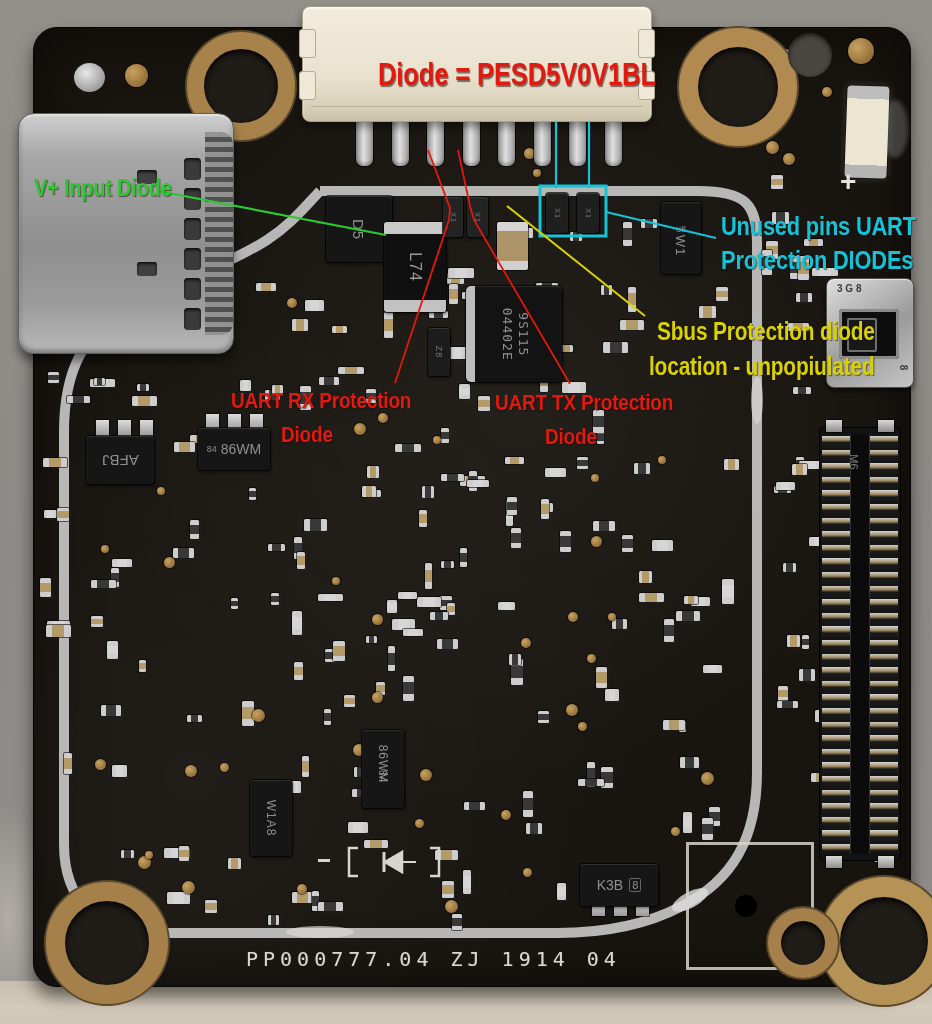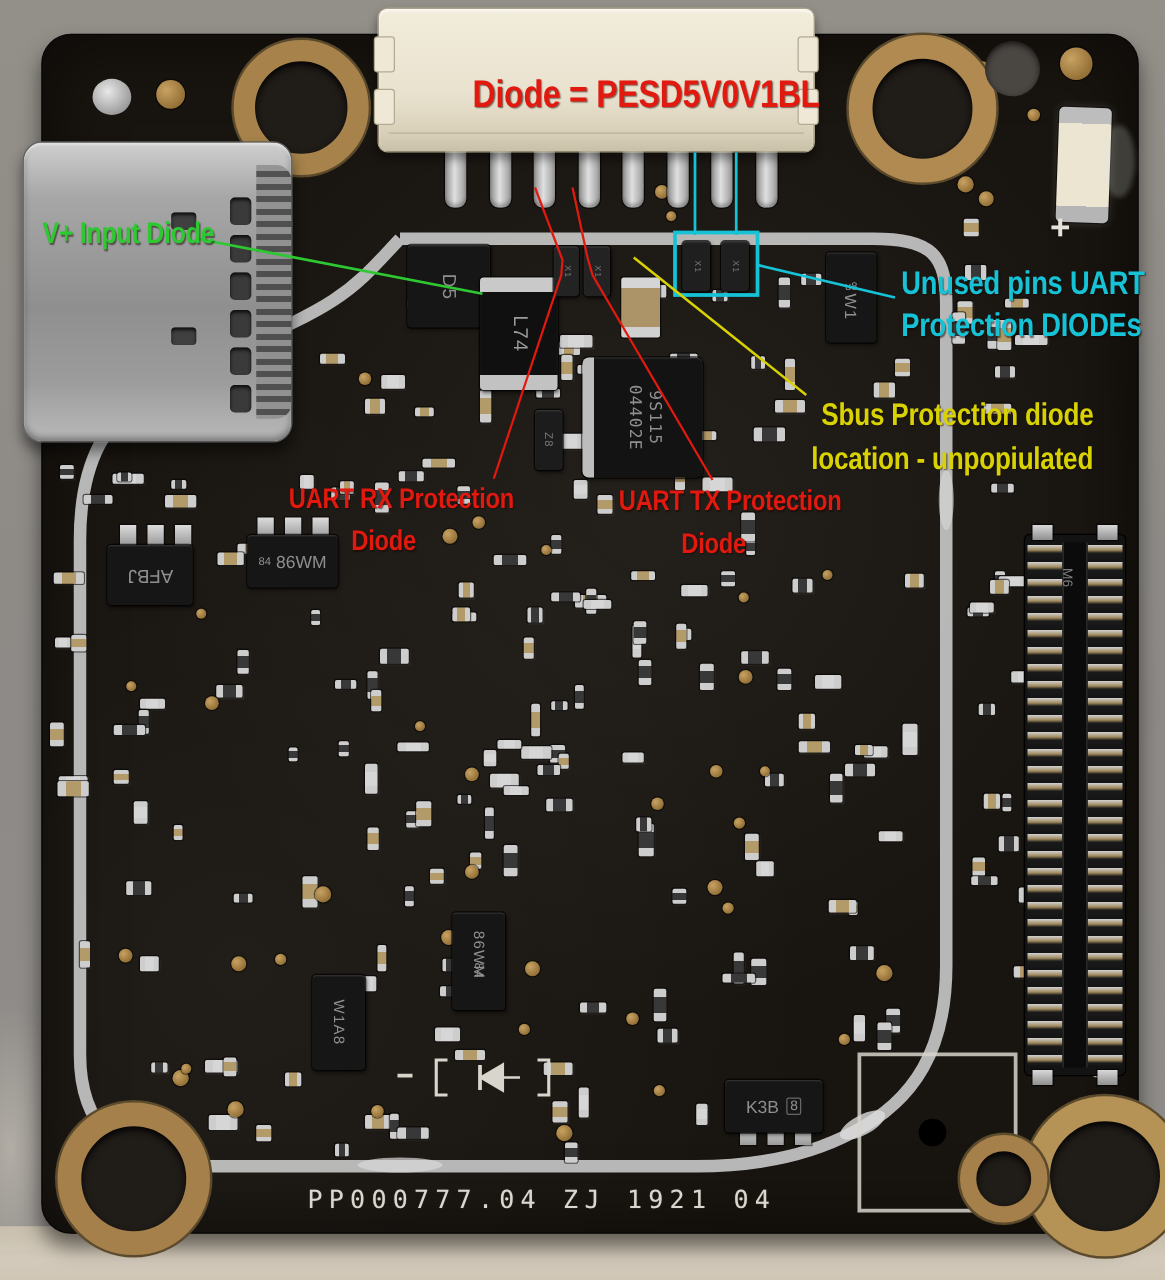--- a/index.html
+++ b/index.html
@@ -510,25 +510,32 @@
     <div class="m6-col" style="left:2px;"></div>
     <div class="m6-col" style="right:2px;"></div>
     <div id="m6-center"></div>
     <div class="m6-tab" style="left:6px;top:-8px;"></div>
     <div class="m6-tab" style="right:6px;top:-8px;"></div>
     <div class="m6-tab" style="left:6px;bottom:-8px;"></div>
     <div class="m6-tab" style="right:6px;bottom:-8px;"></div>
     <div id="m6-label">M6</div>
   </div>
 
+  <div id="switch">
+    <div id="switch-marks">3 G 8</div>
+    <div id="switch-window">
+      <div id="switch-knob"></div>
+    </div>
+    <div id="switch-mark2">8</div>
+  </div>
 
   <div id="led"></div>
   <div id="glue"></div>
 
-  <div id="silk-id">PP000777.04 ZJ 1921 04</div>
+  <div id="silk-id">PP000777.04 ZJ 1914 04</div>
   <div id="silk-plus">+</div>
   <div id="silk-rect"></div>
 
   <svg id="annot-svg" class="layer" viewBox="0 0 932 1024">
 
     <g stroke="#d8d5cc" fill="none" stroke-width="2.5">
       <path d="M358,848 h-9 v28 h9"></path>
       <path d="M430,848 h9 v28 h-9"></path>
       <path d="M402,852 l-17,10 17,10 z" fill="#d8d5cc"></path>
       <line x1="384" y1="852" x2="384" y2="872" stroke-width="3"></line>

